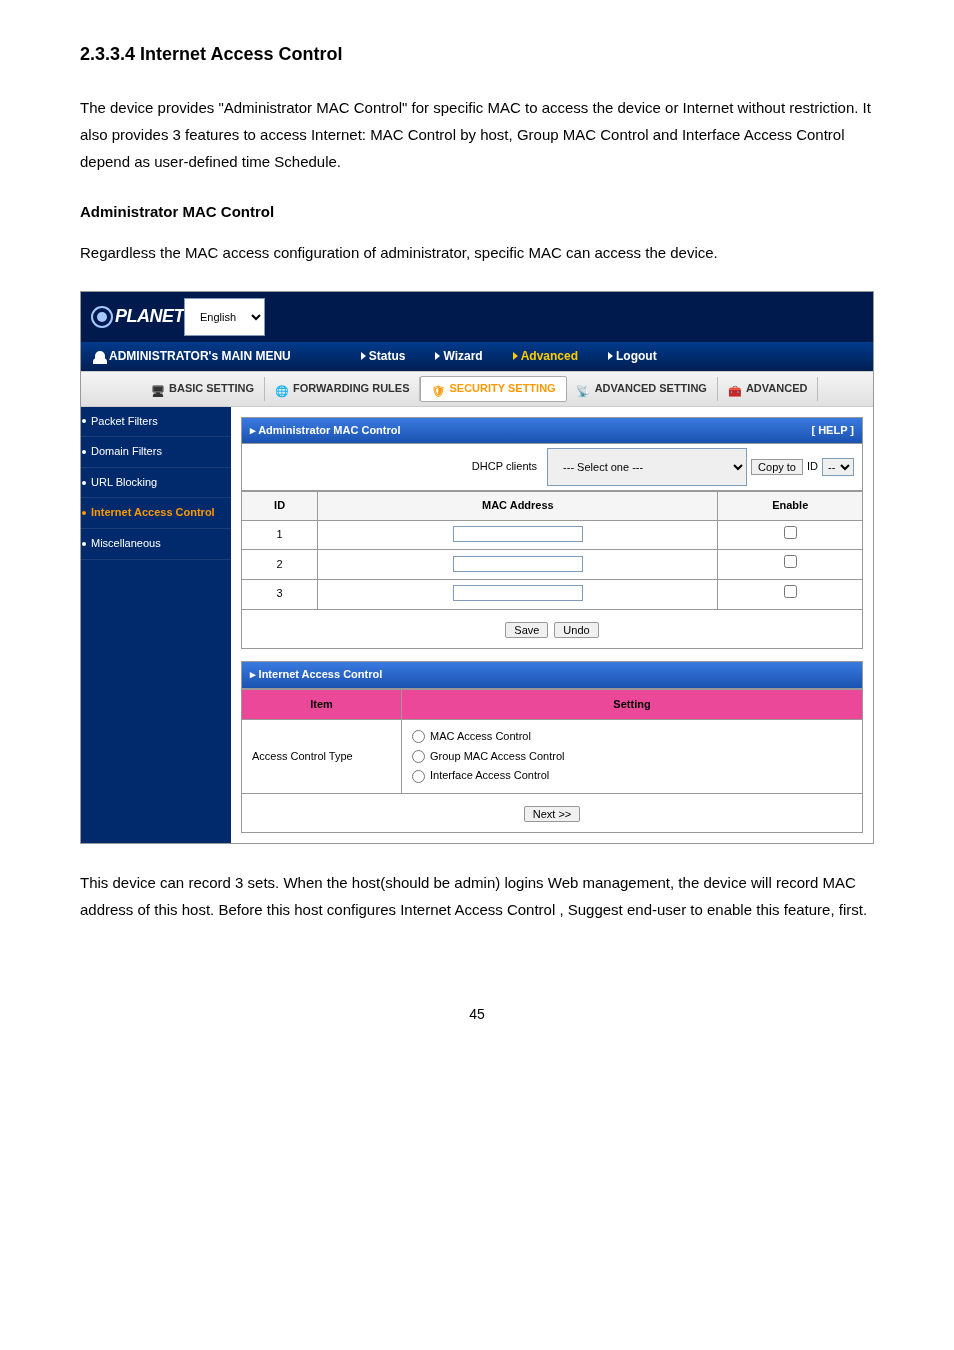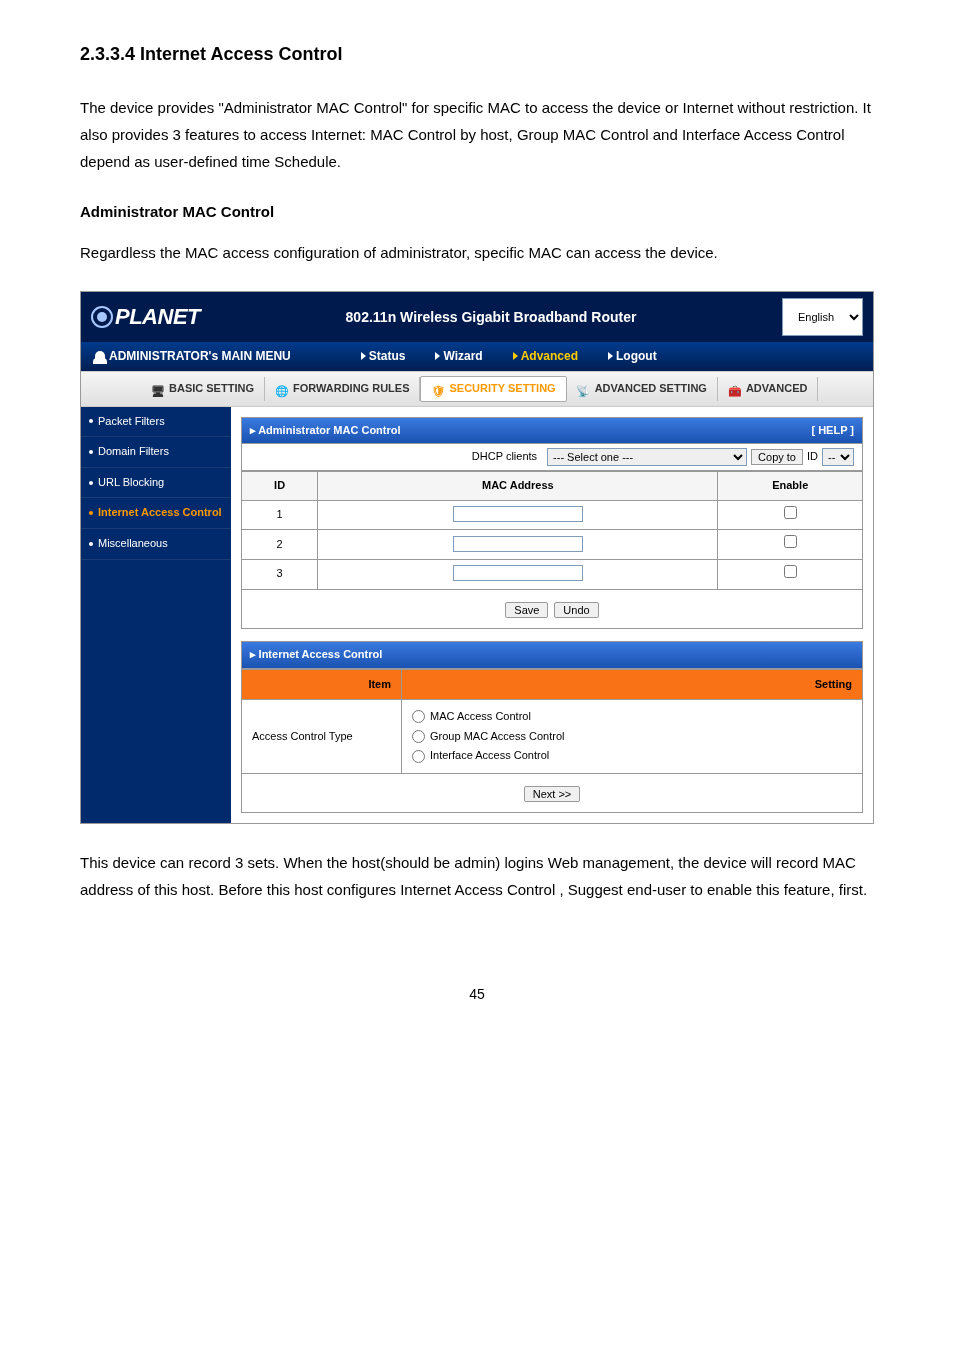--- a/index.html
+++ b/index.html
@@ -5,59 +5,59 @@
     * { box-sizing: border-box; margin: 0; padding: 0; }
     body { font-family: Arial, sans-serif; font-size: 14px; color: #000; background: #fff; width: 954px; margin: 0 auto; padding: 40px 80px; line-height: 1.6; }
     .section-title { font-weight: bold; font-size: 18px; margin-bottom: 25px; }
     .body-text { font-size: 15px; margin-bottom: 25px; line-height: 1.8; }
     .sub-title { font-weight: bold; font-size: 15px; margin-bottom: 15px; }
     .router-ui { border: 1px solid #999; background: #fff; margin-bottom: 25px; }
     .top-banner { background: linear-gradient(to bottom, #001a4d, #001a4d); color: #fff; display: flex; align-items: center; padding: 6px 10px; }
     .logo { display: flex; align-items: center; }
     .logo-circle { width: 22px; height: 22px; border: 2px solid #a6c8ff; border-radius: 50%; display: inline-flex; align-items: center; justify-content: center; margin-right: 2px; }
     .logo-inner { width: 10px; height: 10px; background: #a6c8ff; border-radius: 50%; }
-    .logo-text { font-weight: bold; font-style: italic; font-size: 22px; color: #fff; letter-spacing: -0.5px; }
+    .logo-text { font-weight: bold; font-style: italic; font-size: 18px; color: #fff; letter-spacing: -0.5px; }
     .banner-title { flex: 1; text-align: center; font-size: 14px; font-weight: bold; color: #fff; }
     .lang-select { background: #fff; color: #000; font-size: 11px; padding: 11px; border: 1px solid #7f9db9; }
     .main-menu { background: linear-gradient(to bottom, #003a8c, #001f52); color: #fff; display: flex; align-items: center; padding: 5px 14px; font-size: 12px; font-weight: bold; }
     .main-menu-title { display: flex; align-items: center; }
     .main-menu-items { display: flex; gap: 30px; margin-left: 70px; }
     .main-menu-item { color: #fff; cursor: pointer; display:flex; align-items:center; }
     .main-menu-item.active { color: #ffcc00; }
     .triangle { display:inline-block; width:0; height:0; border-top:4px solid transparent; border-bottom:4px solid transparent; border-left:5px solid currentColor; margin-right:3px; }
     .sub-menu { background: linear-gradient(to bottom, #f5f5f5, #e0e0e0); border-top: 1px solid #ccc; border-bottom: 1px solid #ccc; display: flex; align-items: center; padding: 4px 0; font-size: 11px; font-weight: bold; color: #333; }
     .sub-menu-item { padding: 3px 10px; display: flex; align-items: center; border-right: 1px solid #bbb; cursor: pointer; }
     .sub-menu-item:first-child { margin-left: 60px; }
     .sub-menu-item.active { background: #fff; border: 1px solid #aaa; border-radius: 2px; color: #ff9900; }
     .sub-icon { width: 14px; height: 12px; margin-right: 4px; display: inline-block; }
     .content-row { display: flex; }
     .sidebar { width: 150px; background: #002a6b; }
-    .sidebar-item { padding: 6px 8px; color: #fff; font-size: 11px; border-bottom: 1px solid #1a3d7a; cursor: pointer; display:flex; align-items:center; }
+    .sidebar-item { padding: 6px 1px; color: #fff; font-size: 11px; border-bottom: 1px solid #1a3d7a; cursor: pointer; display:flex; align-items:center; }
     .sidebar-item.active { color: #ff9900; font-weight: bold; }
     .bullet { width:4px; height:4px; background:currentColor; border-radius:50%; margin-right:5px; }
     .main-panel { flex: 1; padding: 10px; background: #fff; }
     .panel-header { background: linear-gradient(to bottom, #3a7ae0, #1a52b0); color: #fff; font-size: 11px; font-weight: bold; padding: 4px 8px; display: flex; justify-content: space-between; border: 1px solid #999; }
     .panel-header span:first-child::before { content: "▸ "; }
     .help-link { cursor: pointer; }
     .dhcp-row { display: flex; align-items: center; justify-content: flex-end; padding: 4px 8px; border: 1px solid #999; border-top: none; font-size: 11px; background: #fff; gap: 4px; }
     .dhcp-row label { margin-right: 6px; }
-    .dhcp-select { font-size: 11px; border: 1px solid #7f9db9; padding: 1px; width: 200px; }
+    .dhcp-select { font-size: 11px; border: 1px solid #7f9db9; padding: 11px; width: 200px; }
     .dhcp-btn { font-size: 11px; padding: 1px 6px; border: 1px solid #999; background: #f0f0f0; cursor: pointer; }
     .id-select { font-size: 11px; border: 1px solid #7f9db9; padding: 1px; }
     .mac-table { width: 100%; border-collapse: collapse; font-size: 11px; }
     .mac-table th, .mac-table td { border: 1px solid #999; padding: 5px 8px; text-align: center; background: #fff; }
     .mac-table th { font-weight: bold; background: #f5f5f5; }
     .mac-input { border: 1px solid #7f9db9; width: 130px; font-size: 11px; padding: 1px; }
     .checkbox { width: 13px; height: 13px; }
     .btn-row { text-align: center; padding: 8px; border: 1px solid #999; border-top: none; }
     .btn { font-size: 11px; padding: 1px 8px; border: 1px solid #999; background: #f0f0f0; cursor: pointer; margin: 0 1px; border-radius: 2px; }
     .section-gap { height: 12px; }
     .setting-table { width: 100%; border-collapse: collapse; font-size: 11px; }
     .setting-table th, .setting-table td { border: 1px solid #999; padding: 6px 10px; background: #fff; }
-    .setting-table th { font-weight: bold; text-align: right; background: #f97316; }
+    .setting-table th { font-weight: bold; text-align: center; background: #ec4899; }
     .setting-table td:first-child { width: 160px; text-align: left; }
     .radio-row { display: flex; align-items: center; margin: 2px 0; }
     .radio-row input { margin-right: 5px; }
     .page-number { text-align: center; margin-top: 80px; font-size: 14px; }
     .user-icon { display:inline-block; width:10px; height:10px; background:#fff; border-radius:50% 50% 0 0; margin-right:4px; position:relative; }
     .user-icon::after{ content:""; position:absolute; bottom:-3px; left:-2px; width:14px; height:6px; background:#fff; border-radius:4px 4px 0 0;}
   </style>
 </head>
 <body>
 
@@ -67,21 +67,20 @@
 <div class="body-text">Regardless the MAC access configuration of administrator, specific MAC can access the device.</div>
 
 <div class="router-ui">
   <div class="top-banner">
     <div class="logo">
       <span class="logo-circle">
           <span class="logo-inner"></span>
         </span>
       <span class="logo-text">PLANET</span>
     </div>
-    <div class="banner-title">802.11n Wireless Gigabit Broadband Router</div>
     <select class="lang-select">
       <option>English</option>
     </select>
   </div>
 
   <div class="main-menu">
     <div class="main-menu-title">
       <span class="user-icon"></span>
       <span>ADMINISTRATOR's MAIN MENU</span>
     </div>

